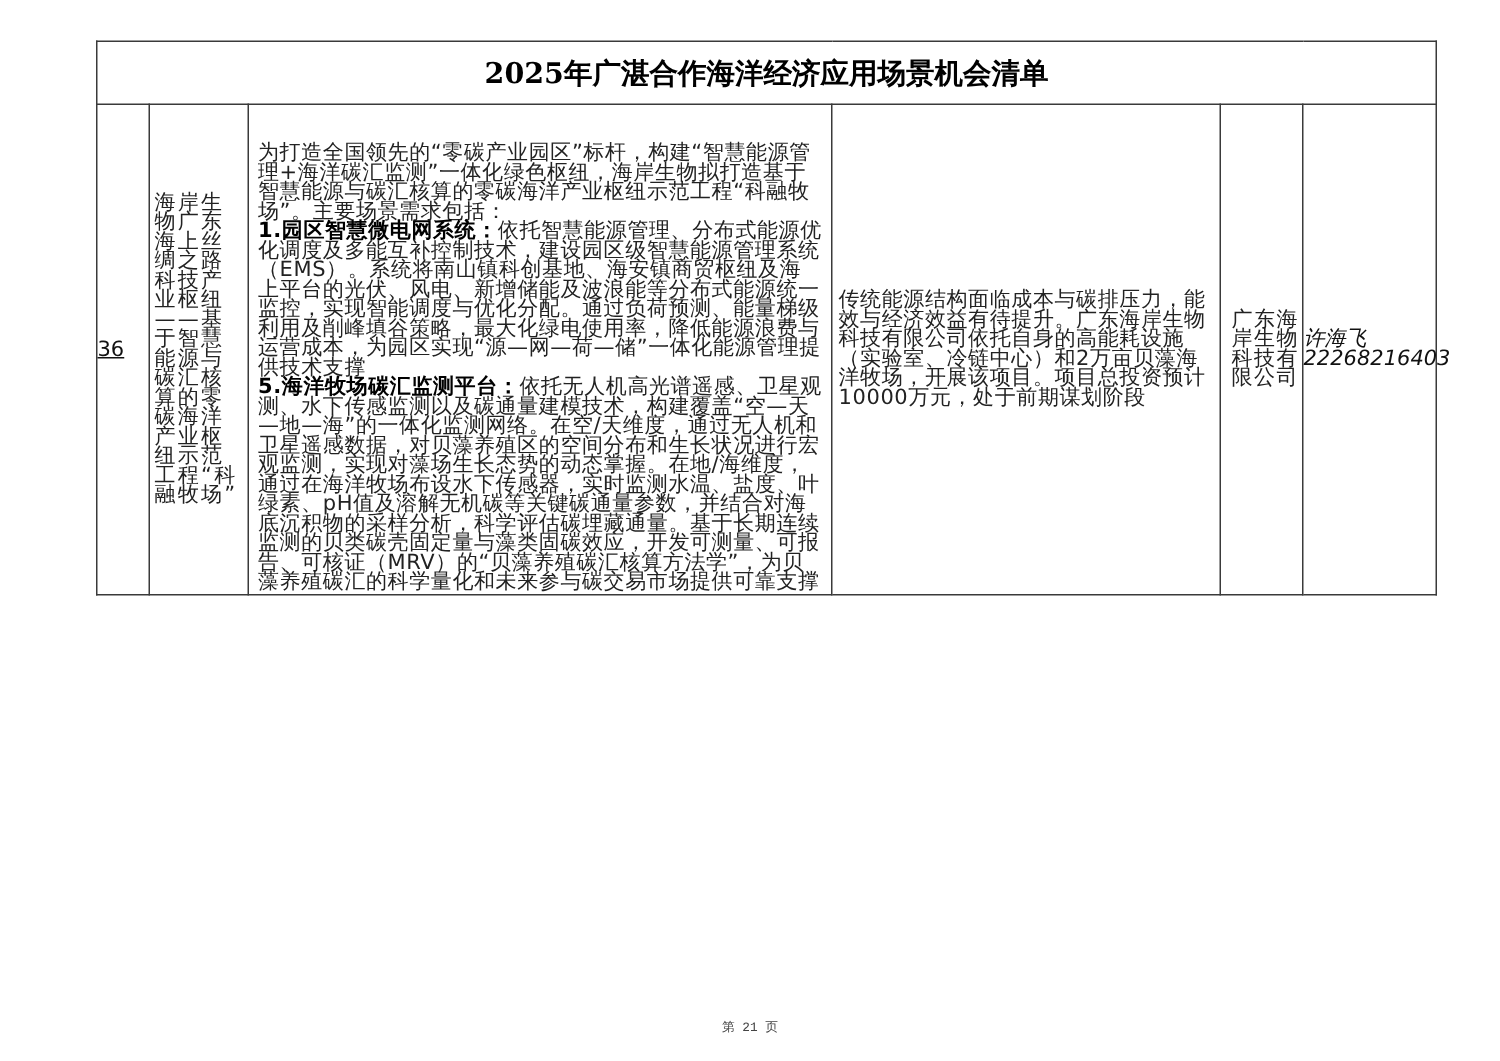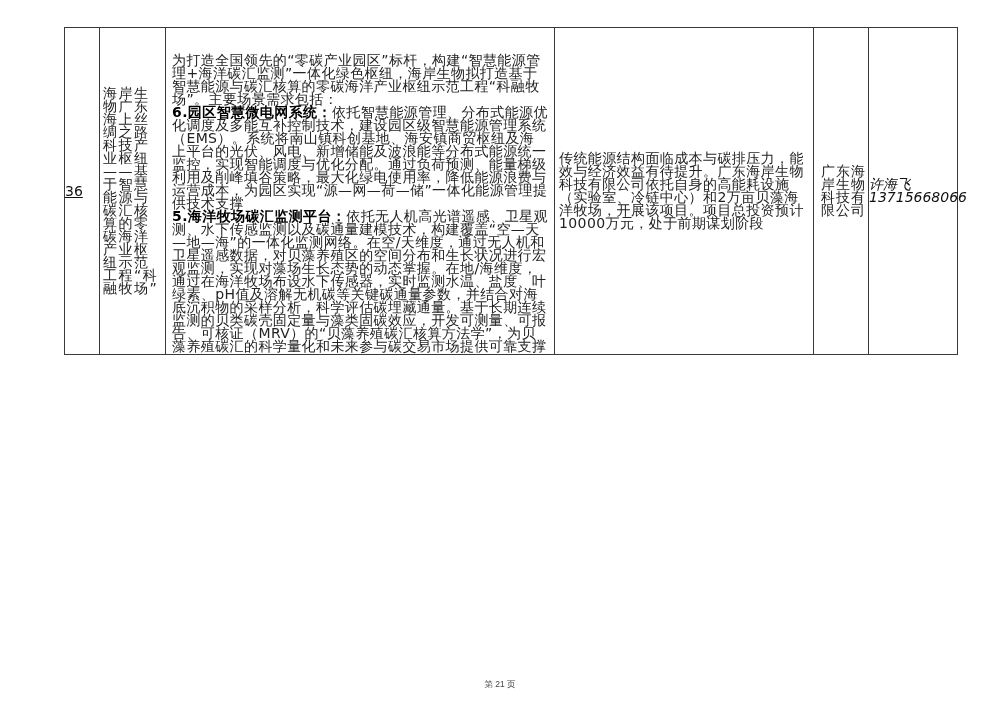--- a/index.html
+++ b/index.html
@@ -26,47 +26,50 @@
   .c-idx { text-align: left; font-size: 12px; text-decoration: underline; }
   .c-name { text-align: left; padding: 0 3px !important; letter-spacing: 1.5px; color: #222; }
   .c-need { vertical-align: top !important; padding: 26px 6px 0 6px !important; color: #222; letter-spacing: 0.4px; }
   .c-base { padding: 0 4px !important; color: #222; letter-spacing: 0.4px; }
   .c-owner { text-align: right; padding: 0 2px !important; color: #222; letter-spacing: 1px; }
   .c-contact { text-align: left; font-size: 11px; line-height: 13px; color: #111; font-style: italic; }
   .bold { font-weight: bold; color: #000; }
   .para { display: block; }
   .footer {
     position: absolute; left: 0; width: 1000px; top: 679px; text-align: center;
-    font-family: Liberation Sans, sans-serif; font-size: 8.5px; color: #444;
+    font-family: Liberation Mono, monospace; font-size: 8.5px; color: #444;
   }
 </style>
 </head>
 <body>
 
 <table class="sheet">
   <colgroup>
     <col style="width:35px">
     <col style="width:66px">
     <col style="width:389px">
     <col style="width:259px">
     <col style="width:55px">
     <col style="width:89px">
   </colgroup>
   <tbody>
+      <tr>
+    <td colspan="6" class="title-cell">2025年广湛合作海洋经济应用场景机会清单</td>
+  </tr>
   <tr class="body-row">
     <td class="c-idx">36</td>
     <td class="c-name">海岸生物广东海上丝绸之路科技产业枢纽——基于智慧能源与碳汇核算的零碳海洋产业枢纽示范工程“科融牧场”</td>
     <td class="c-need">
       <span class="para">为打造全国领先的“零碳产业园区”标杆，构建“智慧能源管理+海洋碳汇监测”一体化绿色枢纽，海岸生物拟打造基于智慧能源与碳汇核算的零碳海洋产业枢纽示范工程“科融牧场”。主要场景需求包括：</span>
-      <span class="para"><span class="bold">6.园区智慧微电网系统：</span><span>依托智慧能源管理、分布式能源优化调度及多能互补控制技术，建设园区级智慧能源管理系统（EMS）。系统将南山镇科创基地、海安镇商贸枢纽及海上平台的光伏、风电、新增储能及波浪能等分布式能源统一监控，实现智能调度与优化分配。通过负荷预测、能量梯级利用及削峰填谷策略，最大化绿电使用率，降低能源浪费与运营成本，为园区实现“源—网—荷—储”一体化能源管理提供技术支撑</span></span>
+      <span class="para"><span class="bold">1.园区智慧微电网系统：</span><span>依托智慧能源管理、分布式能源优化调度及多能互补控制技术，建设园区级智慧能源管理系统（EMS）。系统将南山镇科创基地、海安镇商贸枢纽及海上平台的光伏、风电、新增储能及波浪能等分布式能源统一监控，实现智能调度与优化分配。通过负荷预测、能量梯级利用及削峰填谷策略，最大化绿电使用率，降低能源浪费与运营成本，为园区实现“源—网—荷—储”一体化能源管理提供技术支撑</span></span>
       <span class="para"><span class="bold">5.海洋牧场碳汇监测平台：</span><span>依托无人机高光谱遥感、卫星观测、水下传感监测以及碳通量建模技术，构建覆盖“空—天—地—海”的一体化监测网络。在空/天维度，通过无人机和卫星遥感数据，对贝藻养殖区的空间分布和生长状况进行宏观监测，实现对藻场生长态势的动态掌握。在地/海维度，通过在海洋牧场布设水下传感器，实时监测水温、盐度、叶绿素、pH值及溶解无机碳等关键碳通量参数，并结合对海底沉积物的采样分析，科学评估碳埋藏通量。基于长期连续监测的贝类碳壳固定量与藻类固碳效应，开发可测量、可报告、可核证（MRV）的“贝藻养殖碳汇核算方法学”，为贝藻养殖碳汇的科学量化和未来参与碳交易市场提供可靠支撑</span></span>
     </td>
     <td class="c-base">传统能源结构面临成本与碳排压力，能效与经济效益有待提升。广东海岸生物科技有限公司依托自身的高能耗设施（实验室、冷链中心）和2万亩贝藻海洋牧场，开展该项目。项目总投资预计10000万元，处于前期谋划阶段</td>
     <td class="c-owner">广东海岸生物科技有限公司</td>
     <td class="c-contact">
       <div>许海飞</div>
-      <div>13715668066</div>
+      <div>22268216403</div>
     </td>
   </tr>
 </tbody>
   </table>
 
 <div class="footer">第 21 页</div>
 
 </body></html>

